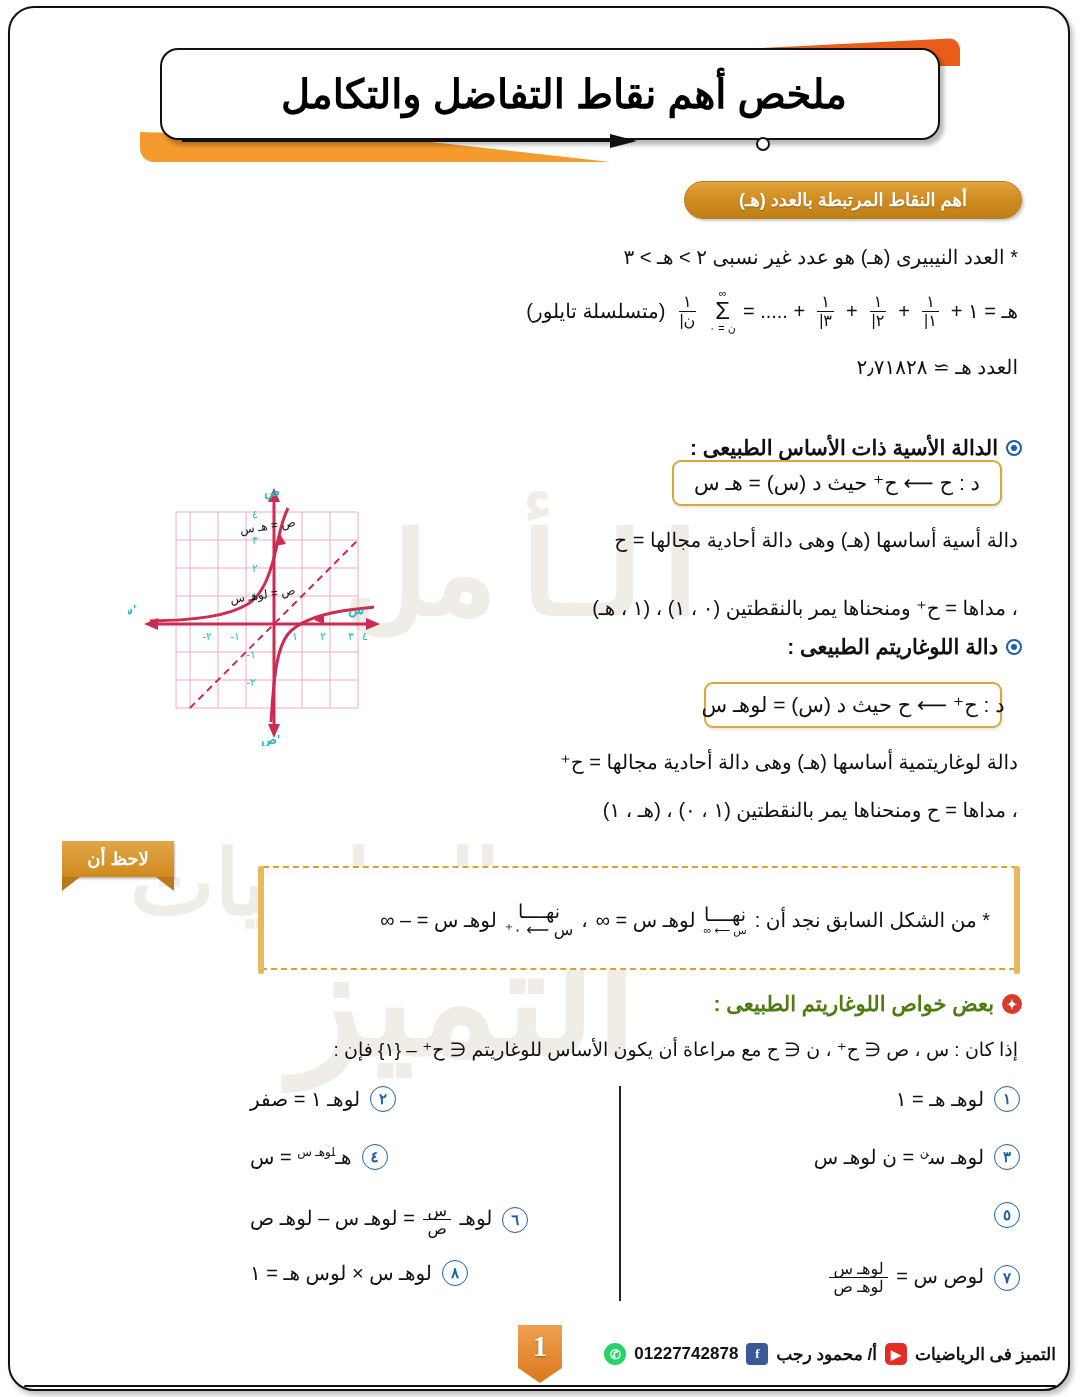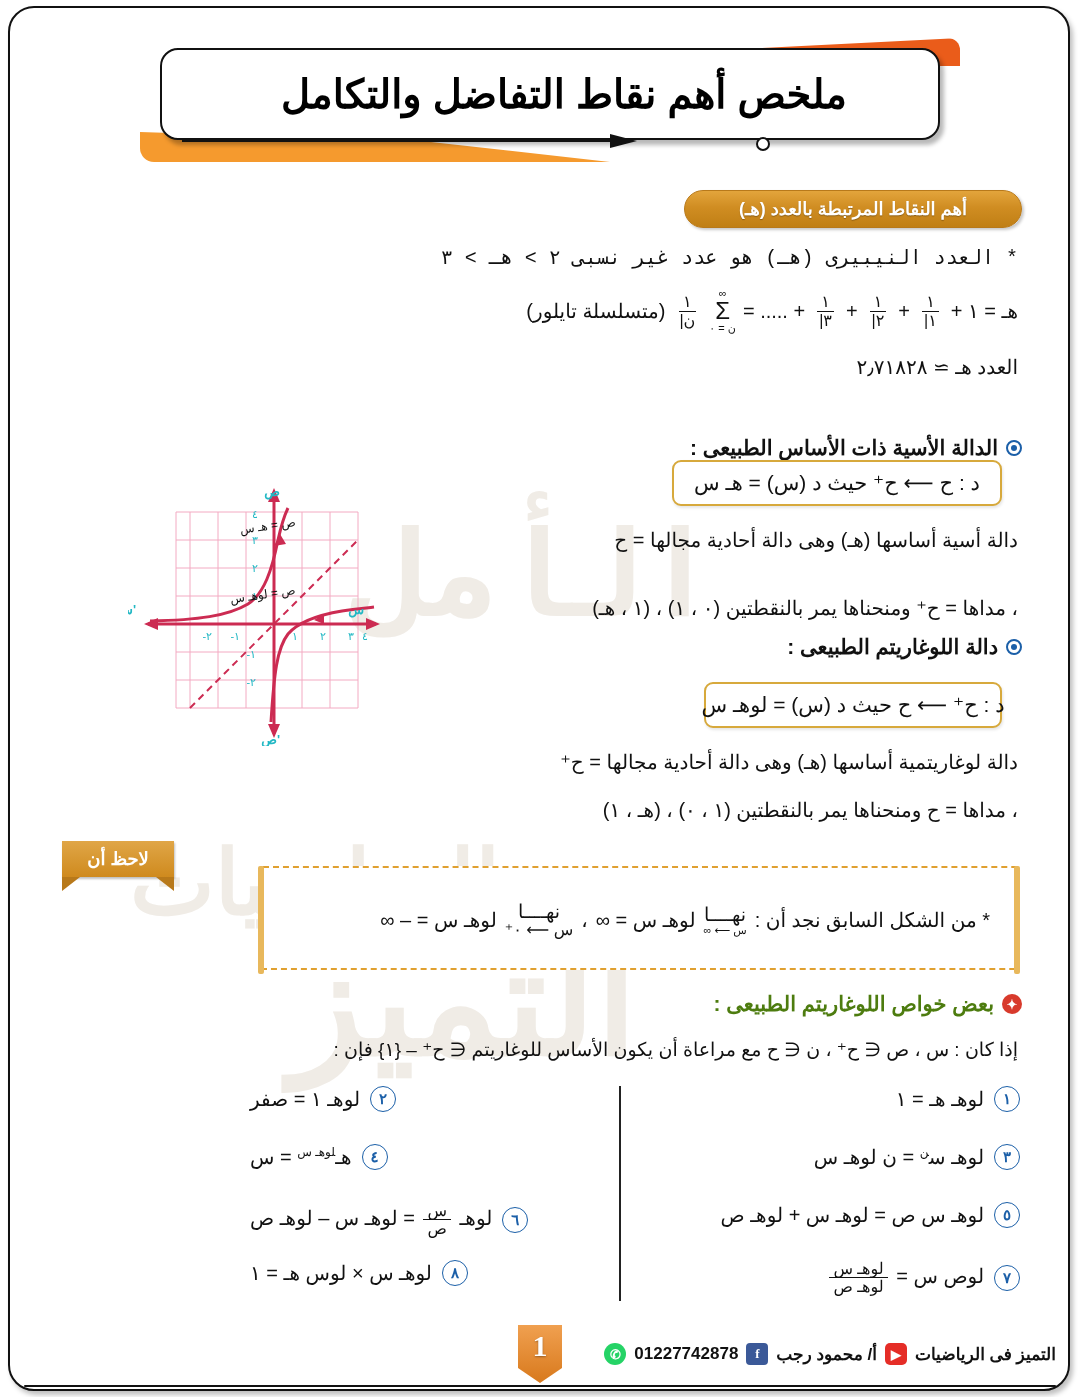--- a/index.html
+++ b/index.html
@@ -57,21 +57,21 @@
   
   .pill{
     position:absolute; height:38px; border-radius:19px;
     background:linear-gradient(180deg,#e3a53c 0%,#d08d22 45%,#c07f15 100%);
     border:1px solid #b8791a;
     color:#fff; font-size:18px; font-weight:bold;
     display:flex; align-items:center; justify-content:center;
     box-shadow:2px 2px 3px rgba(0,0,0,.22);
     text-shadow:0 1px 1px rgba(0,0,0,.3);
   }
-  #pill-e-number{ right:58px; top:190px; width:338px; z-index:5;text-align:right;}
+  #pill-e-number{ right:58px; top:181px; width:338px; z-index:5;text-align:right;}
 
   
   .line{
     position:absolute; font-size:20px; color:#111; white-space:nowrap;
     font-family:"Liberation Sans", sans-serif; direction:rtl; z-index:4;
   }
 
   
   .sec-head{
     position:absolute; display:flex; align-items:center; gap:8px;
@@ -204,21 +204,21 @@
     <polygon points="455,8 428,1 428,15" fill="#111"></polygon>
     <circle cx="400" cy="8" r="0" fill="none"></circle>
   </svg>
   <svg style="position:absolute;right:182px;bottom:6px;width:30px;height:24px;z-index:5;" viewBox="0 0 30 24">
     <circle cx="15" cy="12" r="6" fill="#fff" stroke="#111" stroke-width="2"></circle>
   </svg>
 </div>
 
 <div class="pill" id="pill-e-number">أهم النقاط المرتبطة بالعدد (هـ)</div>
 
-<div class="line" style="right:62px; top:245px;font-family:Liberation Mono, monospace;">* العدد النيبيرى (هـ) هو عدد غير نسبى  ٢ &gt; هـ &gt; ٣</div>
+<div class="line" style="right:62px; top:245px;">* العدد النيبيرى (هـ) هو عدد غير نسبى  ٢ &gt; هـ &gt; ٣</div>
 
 <div class="line" id="taylor-line" style="right:62px; top:288px; display:flex; align-items:center; gap:7px;">
   <span>هـ = ١ +</span>
   <span class="frac">
       <span>١</span>
       <span>١|</span>
     </span>
   <span>+</span>
   <span class="frac">
       <span>١</span>
@@ -370,21 +370,20 @@
   <div class="prop" style="right:0px; top:4px;">
     <span class="prop-num">١</span>
     <span>لوهـ هـ = ١</span>
   </div>
   <div class="prop" style="right:0px; top:62px;">
     <span class="prop-num">٣</span>
     <span>لوهـ س<sup style="font-size:12px;">ن</sup> = ن لوهـ س</span>
   </div>
   <div class="prop" style="right:0px; top:120px;">
     <span class="prop-num">٥</span>
-    <span>لوهـ س ص = لوهـ س + لوهـ ص</span>
   </div>
   <div class="prop" style="right:0px; top:178px;">
     <span class="prop-num">٧</span>
     <span>لوص س =
       <span class="frac">
         <span>لوهـ س</span>
           <span>لوهـ ص</span>
       </span>
     </span>
   </div>

